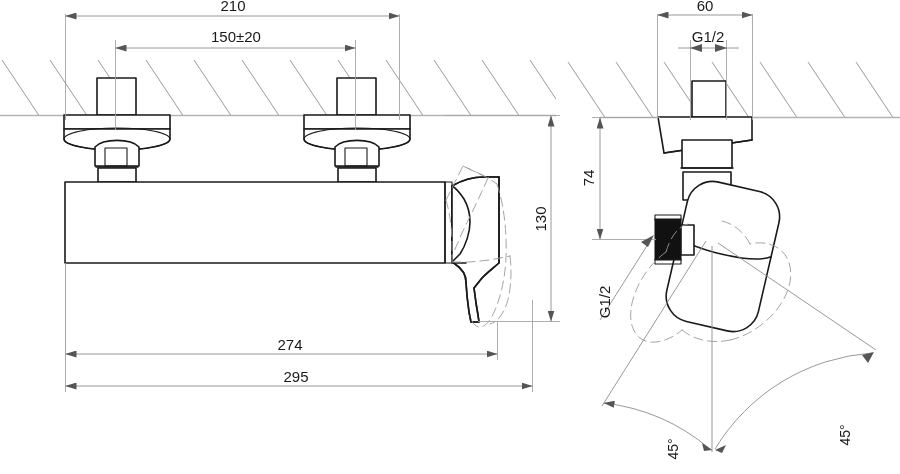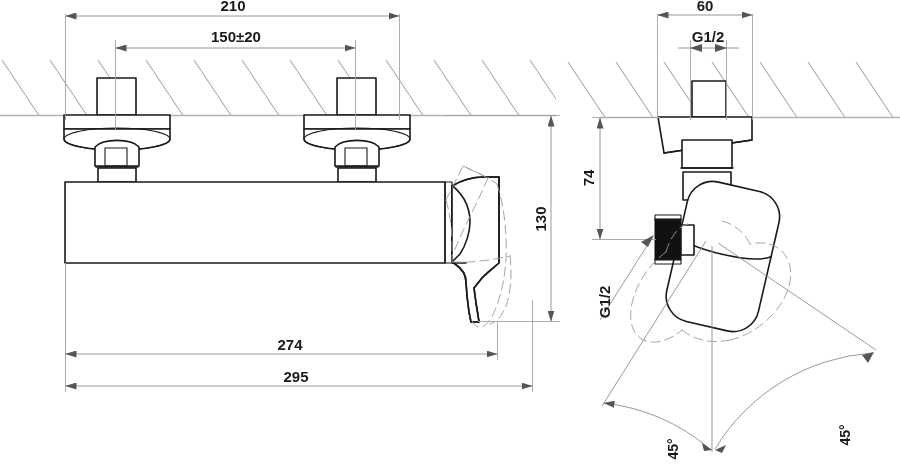--- a/index.html
+++ b/index.html
@@ -10,21 +10,20 @@
   body {
     width: 900px;
     height: 474px;
     font-family: "Liberation Sans", sans-serif;
     overflow: hidden;
   }
   #drawing-root {
     position: relative;
     width: 820px;
     height: 474px;
-    font-weight: bold;
   }
   svg#tech-drawing {
     display: block;
     width: 900px;
     height: 474px;
   }
   .obj      { fill: none; stroke: #1a1a1a; stroke-width: 1.6; stroke-linejoin: round; stroke-linecap: round; }
   .obj-thin { fill: none; stroke: #1a1a1a; stroke-width: 1.1; stroke-linejoin: round; stroke-linecap: round; }
   .obj-fill { fill: #ffffff; stroke: #1a1a1a; stroke-width: 1.6; stroke-linejoin: round; }
   .solid-blk{ fill: #111111; stroke: #111111; stroke-width: 1; }

